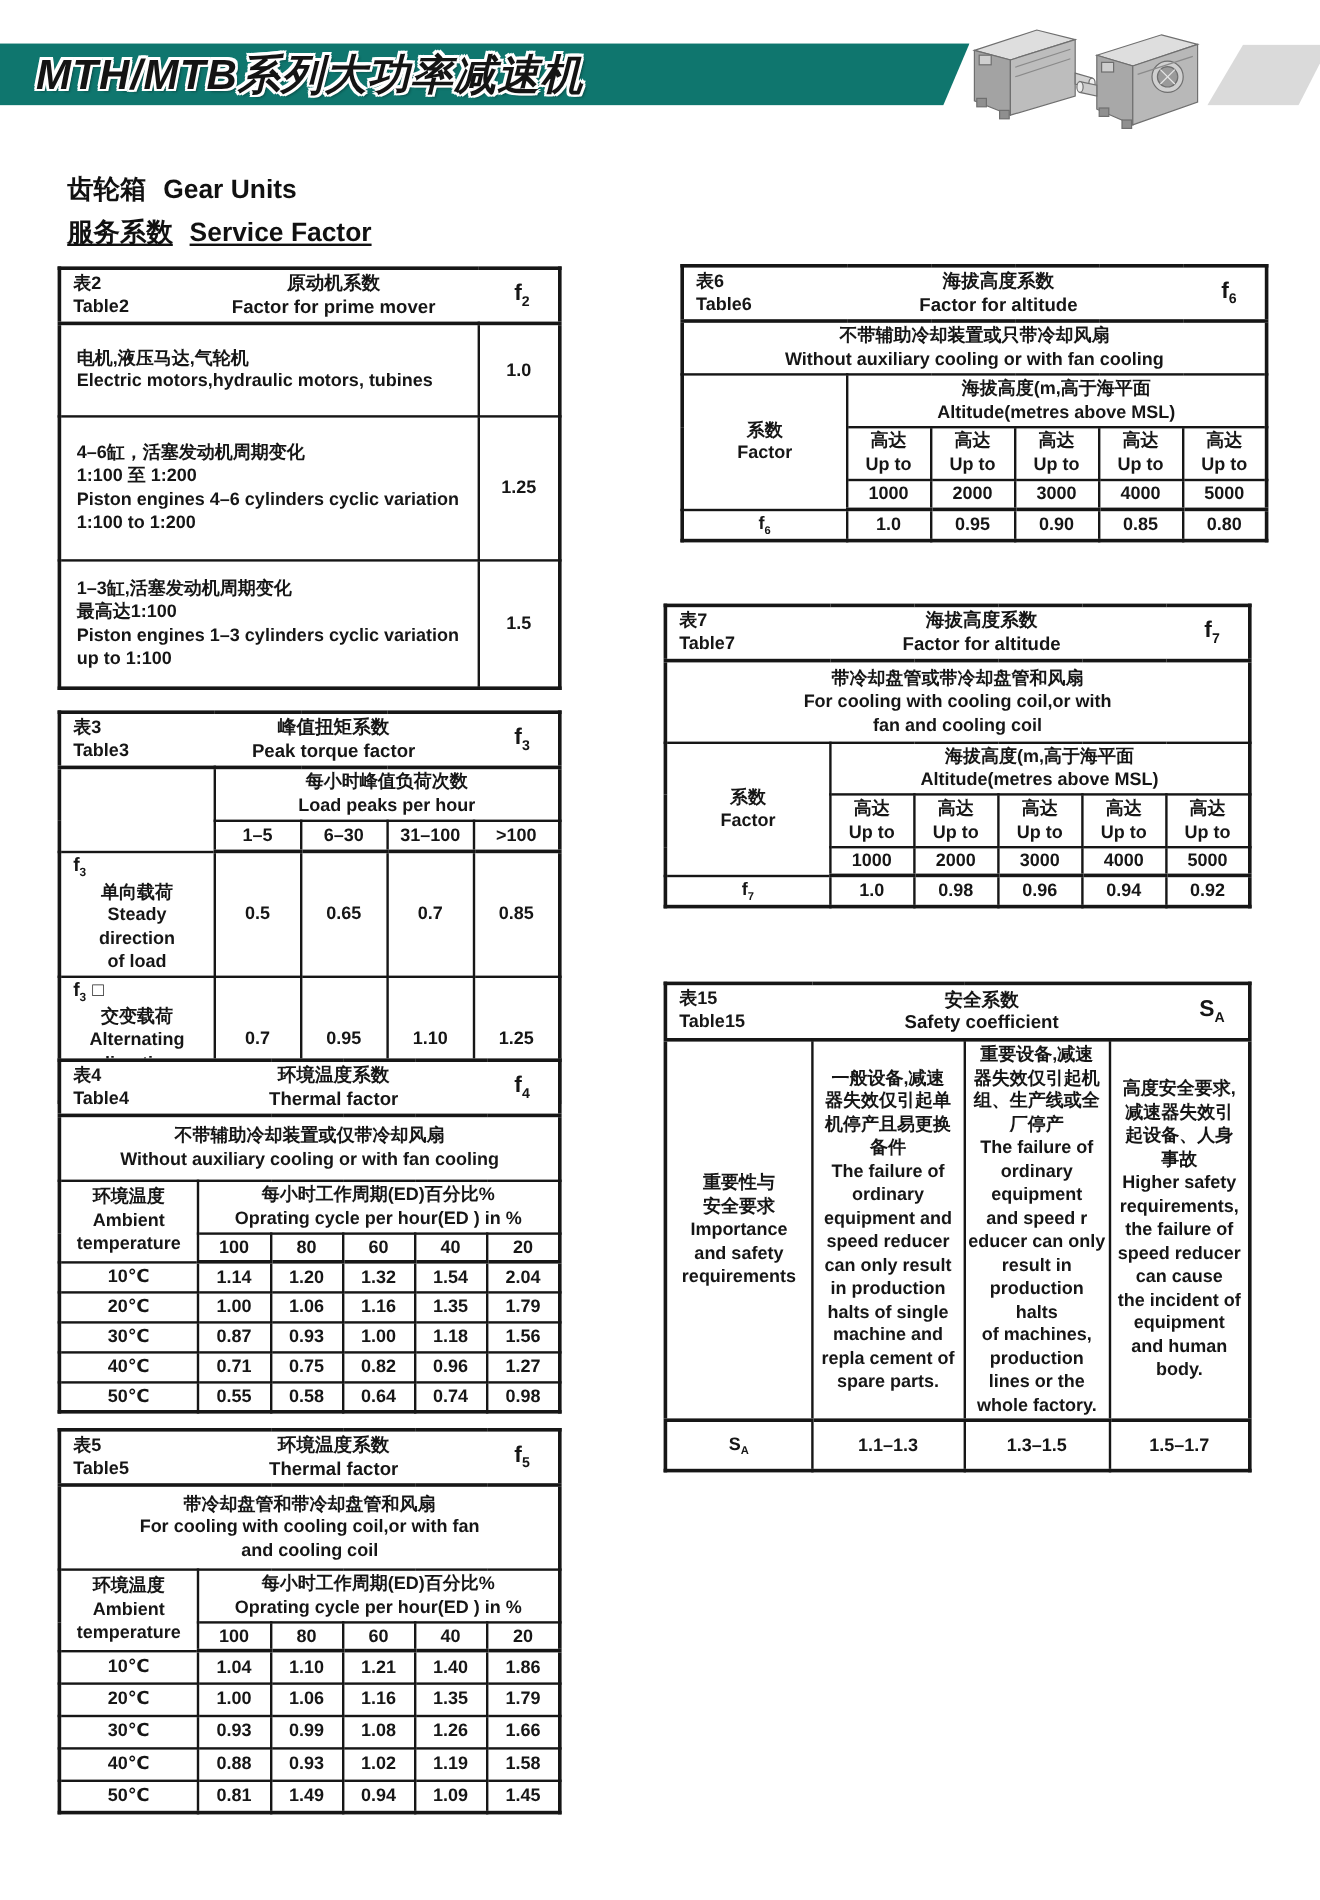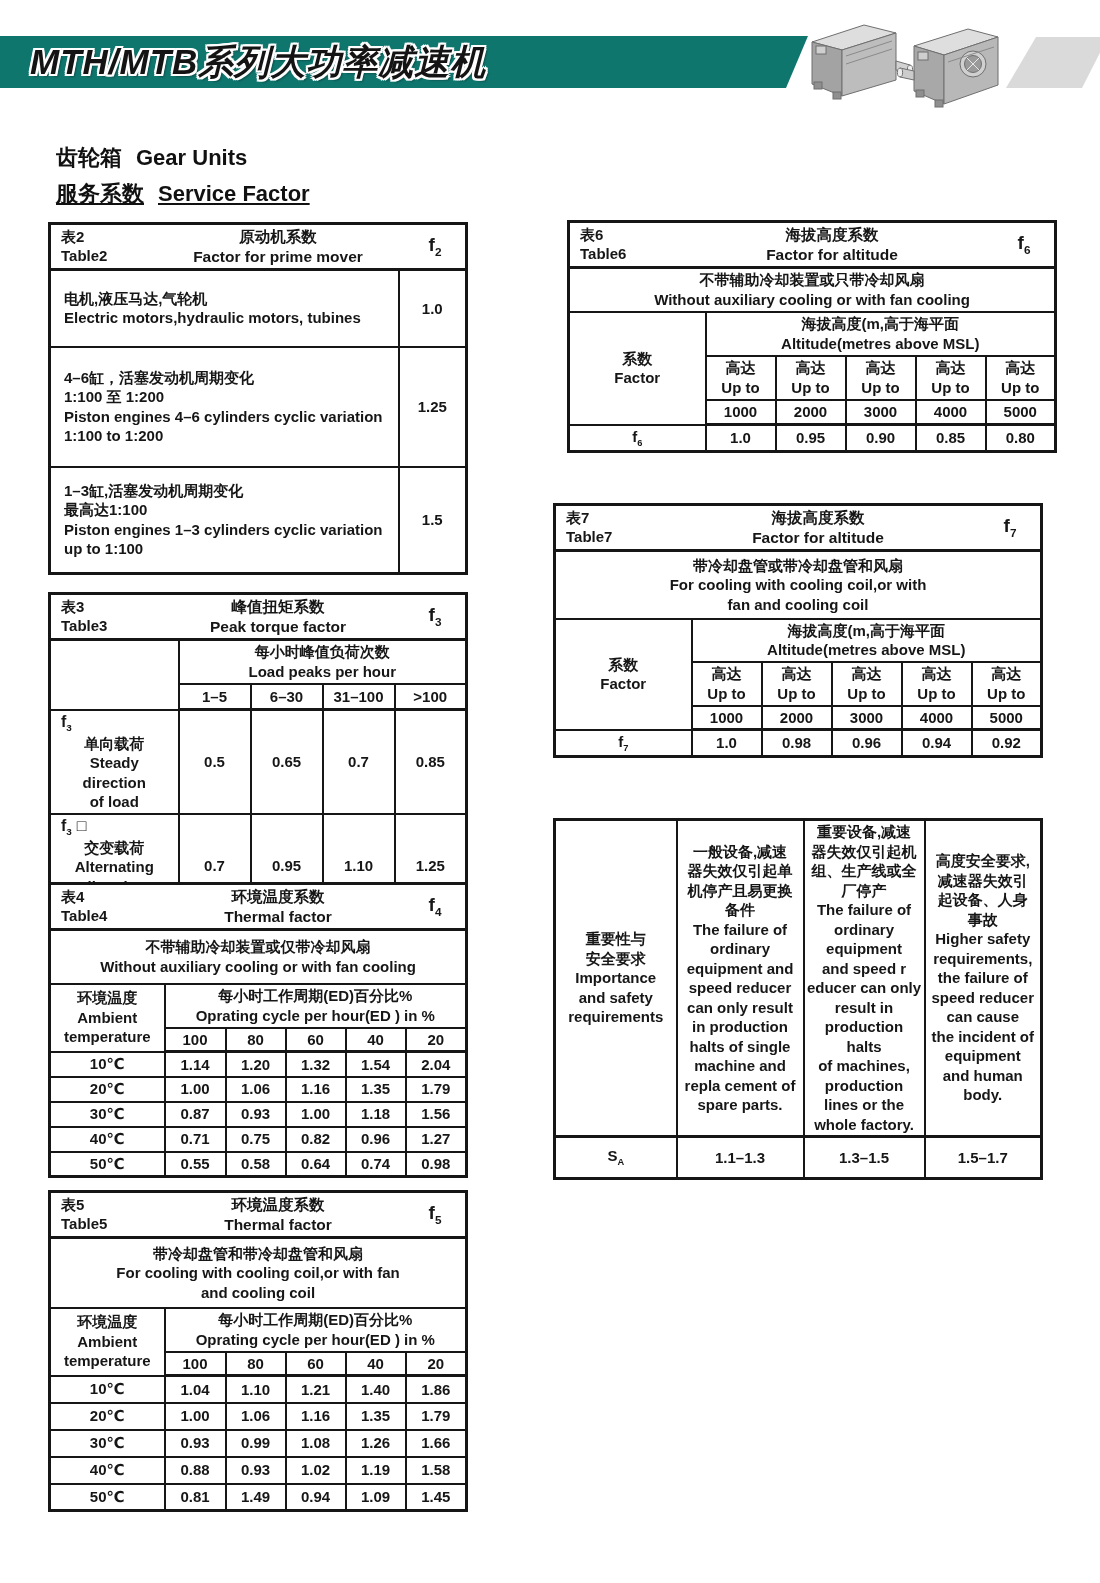--- a/index.html
+++ b/index.html
@@ -480,20 +480,31 @@
     </table>
 
   <table class="dtable" style="left:553px;top:818px;width:487px;">
     <colgroup>
         <col style="width:122px">
         <col style="width:127px">
         <col style="width:121px">
         <col style="width:117px">
       </colgroup>
     <tbody>
+        <tr style="height:47px">
+      <td colspan="4" class="thead">
+        <div class="th-flex">
+          <div class="th-id pre">表15
+Table15</div>
+          <div class="th-title pre">安全系数
+Safety coefficient</div>
+          <div class="th-sym"><span>S</span><sub>A</sub></div>
+        </div>
+      </td>
+    </tr>
     <tr style="height:295px">
       <td class="pre bb3">重要性与
 安全要求
 Importance
 and safety
 requirements</td>
       <td class="pre t15desc bb3">一般设备,减速
 器失效仅引起单
 机停产且易更换
 备件

